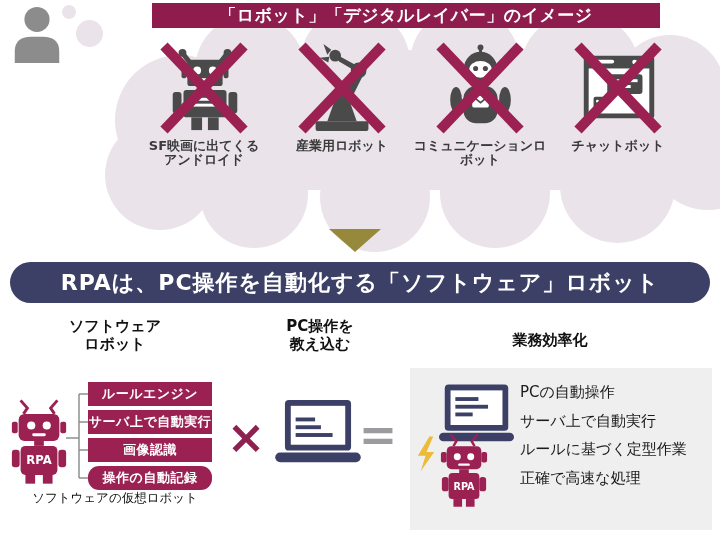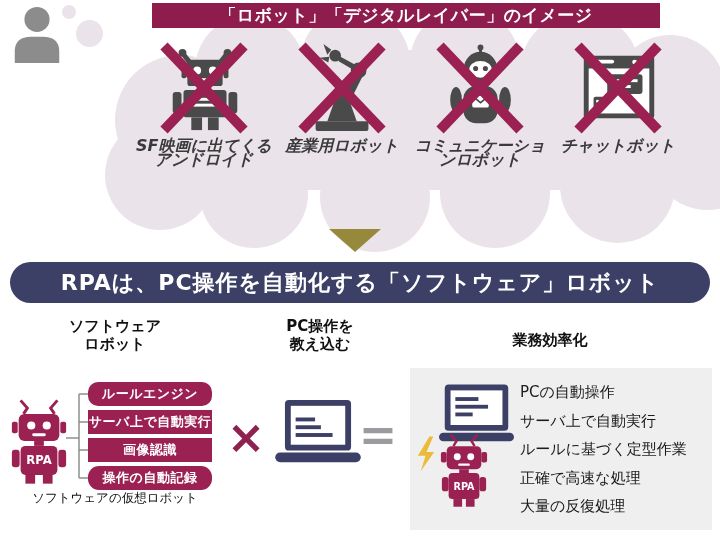--- a/index.html
+++ b/index.html
@@ -13,21 +13,21 @@
   .cloud-banner{
     position:absolute;left:152px;top:3px;width:508px;height:25px;background:#8e1c4c;
     color:#fff;font-size:17px;font-weight:bold;display:flex;align-items:center;justify-content:center;
     z-index:5;letter-spacing:.5px;
   }
   .cloud-items{position:absolute;left:135px;top:40px;width:552px;display:flex;z-index:4;}
   .cloud-item{flex:1;display:flex;flex-direction:column;align-items:center;}
   .icon-box{position:relative;width:96px;height:96px;}
   .icon-box svg.robot-icon{position:absolute;left:6px;top:4px;width:86px;height:90px;}
   .icon-box svg.xmark{position:absolute;left:0;top:0;width:96px;height:96px;}
-  .cloud-label{margin-top:3px;font-size:16px;font-weight:bold;color:#3a3a3a;text-align:center;line-height:14px;font-style:italic;}
+  .cloud-label{margin-top:3px;font-size:13px;font-weight:bold;color:#3a3a3a;text-align:center;line-height:14px;}
   .down-arrow{
     position:absolute;left:329px;top:229px;width:0;height:0;z-index:6;
     border-left:26px solid transparent;border-right:26px solid transparent;border-top:23px solid #97893c;
   }
   
   .main-banner{
     position:absolute;left:10px;top:262px;width:700px;height:41px;background:#3d4066;border-radius:21px;
     color:#fff;font-size:22px;font-weight:bold;display:flex;align-items:center;justify-content:center;
     letter-spacing:1px;
   }
@@ -236,21 +236,21 @@
   </svg>
 
   <svg class="abs" style="left:66px;top:378px;" width="24" height="112" viewBox="0 0 24 112">
     <g stroke="#8f8f8f" stroke-width="1.5" fill="none">
       <path d="M0,60 H13"></path>
       <path d="M13,16 V100"></path>
       <path d="M13,16 H24 M13,44 H24 M13,72 H24 M13,100 H24"></path>
     </g>
   </svg>
 
-  <div class="tag" style="top:382px;border-radius:10px;">
+  <div class="tag" style="top:382px;">
       <span>ルールエンジン</span>
     </div>
   <div class="tag" style="top:410px;">
       <span>サーバ上で自動実行</span>
     </div>
   <div class="tag" style="top:438px;">
       <span>画像認識</span>
     </div>
   <div class="tag" style="top:466px;border-radius:11px;">
       <span>操作の自動記録</span>
@@ -301,16 +301,15 @@
     <circle cx="59" cy="77" r="3.6" fill="#fff"></circle>
     <rect x="46" y="84" width="12" height="2.5" rx="1" fill="#fff"></rect>
     <text x="52" y="112" text-anchor="middle" font-size="10" font-weight="bold" fill="#fff">RPA</text>
   </svg>
 
   <div class="benefits">
     <div>PCの自動操作</div>
     <div>サーバ上で自動実行</div>
     <div>ルールに基づく定型作業</div>
     <div>正確で高速な処理</div>
-    <div>大量の反復処理</div>
   </div>
 
 </div>
 
 </body></html>

